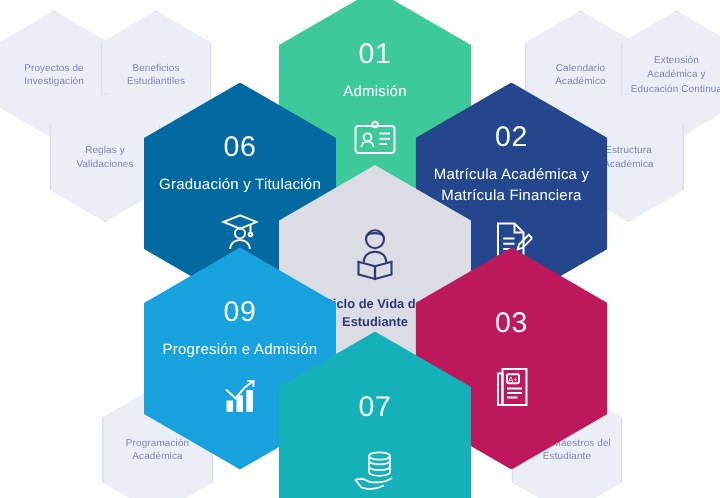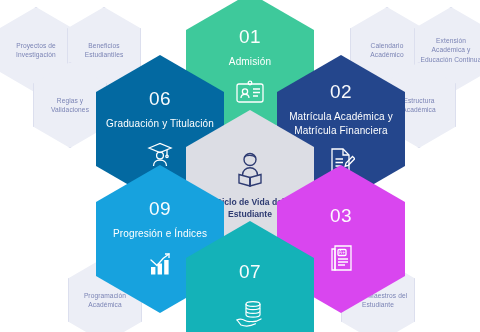--- a/index.html
+++ b/index.html
@@ -171,33 +171,33 @@
         <path d="M20 26.5 9 23.5v8.5l11 3z"></path>
         <path d="M20 26.5 31 23.5v8.5l-11 3z"></path>
         <line x1="20" y1="26.5" x2="20" y2="35"></line>
       </svg>
     </div>
     <div class="title">Ciclo de Vida del Estudiante</div>
   </div>
 
   <div class="hex hex-main" style="left:96px;top:165px;background:#17a2de;">
     <div class="num">09</div>
-    <div class="title">Progresión e Índices</div>
+    <div class="title">Progresión e Admisión</div>
     <div class="ico">
       <svg width="26" height="26" viewBox="0 0 26 26" fill="none" stroke="#ffffff" stroke-width="1.3">
         <path d="M4 9 10 14.5 16 7.5 22 3" stroke-linecap="round"></path>
         <path d="M18 3h4v4"></path>
         <rect x="4" y="16" width="4.4" height="7.5" fill="#ffffff" stroke="none"></rect>
         <rect x="10.6" y="12.5" width="4.4" height="11" fill="#ffffff" stroke="none"></rect>
         <rect x="17.2" y="9" width="4.4" height="14.5" fill="#ffffff" stroke="none"></rect>
       </svg>
     </div>
   </div>
 
-  <div class="hex hex-main" style="left:277px;top:165px;background:#d946ef;">
+  <div class="hex hex-main" style="left:277px;top:165px;background:#be185d;">
     <div class="num">03</div>
     <div class="ico">
       <svg width="26" height="28" viewBox="0 0 26 28" fill="none" stroke="#ffffff" stroke-width="1.3">
         <path d="M7 2h16v24H7z"></path>
         <path d="M4 5h3v21H4z"></path>
         <rect x="10" y="5.5" width="8" height="6" rx="1"></rect>
         <text x="14" y="10.4" font-size="5" fill="#ffffff" stroke="none" text-anchor="middle" font-family="Liberation Sans, sans-serif">A+</text>
         <line x1="10" y1="15" x2="20" y2="15"></line>
         <line x1="10" y1="18" x2="20" y2="18"></line>
         <line x1="10" y1="21" x2="17" y2="21"></line>

